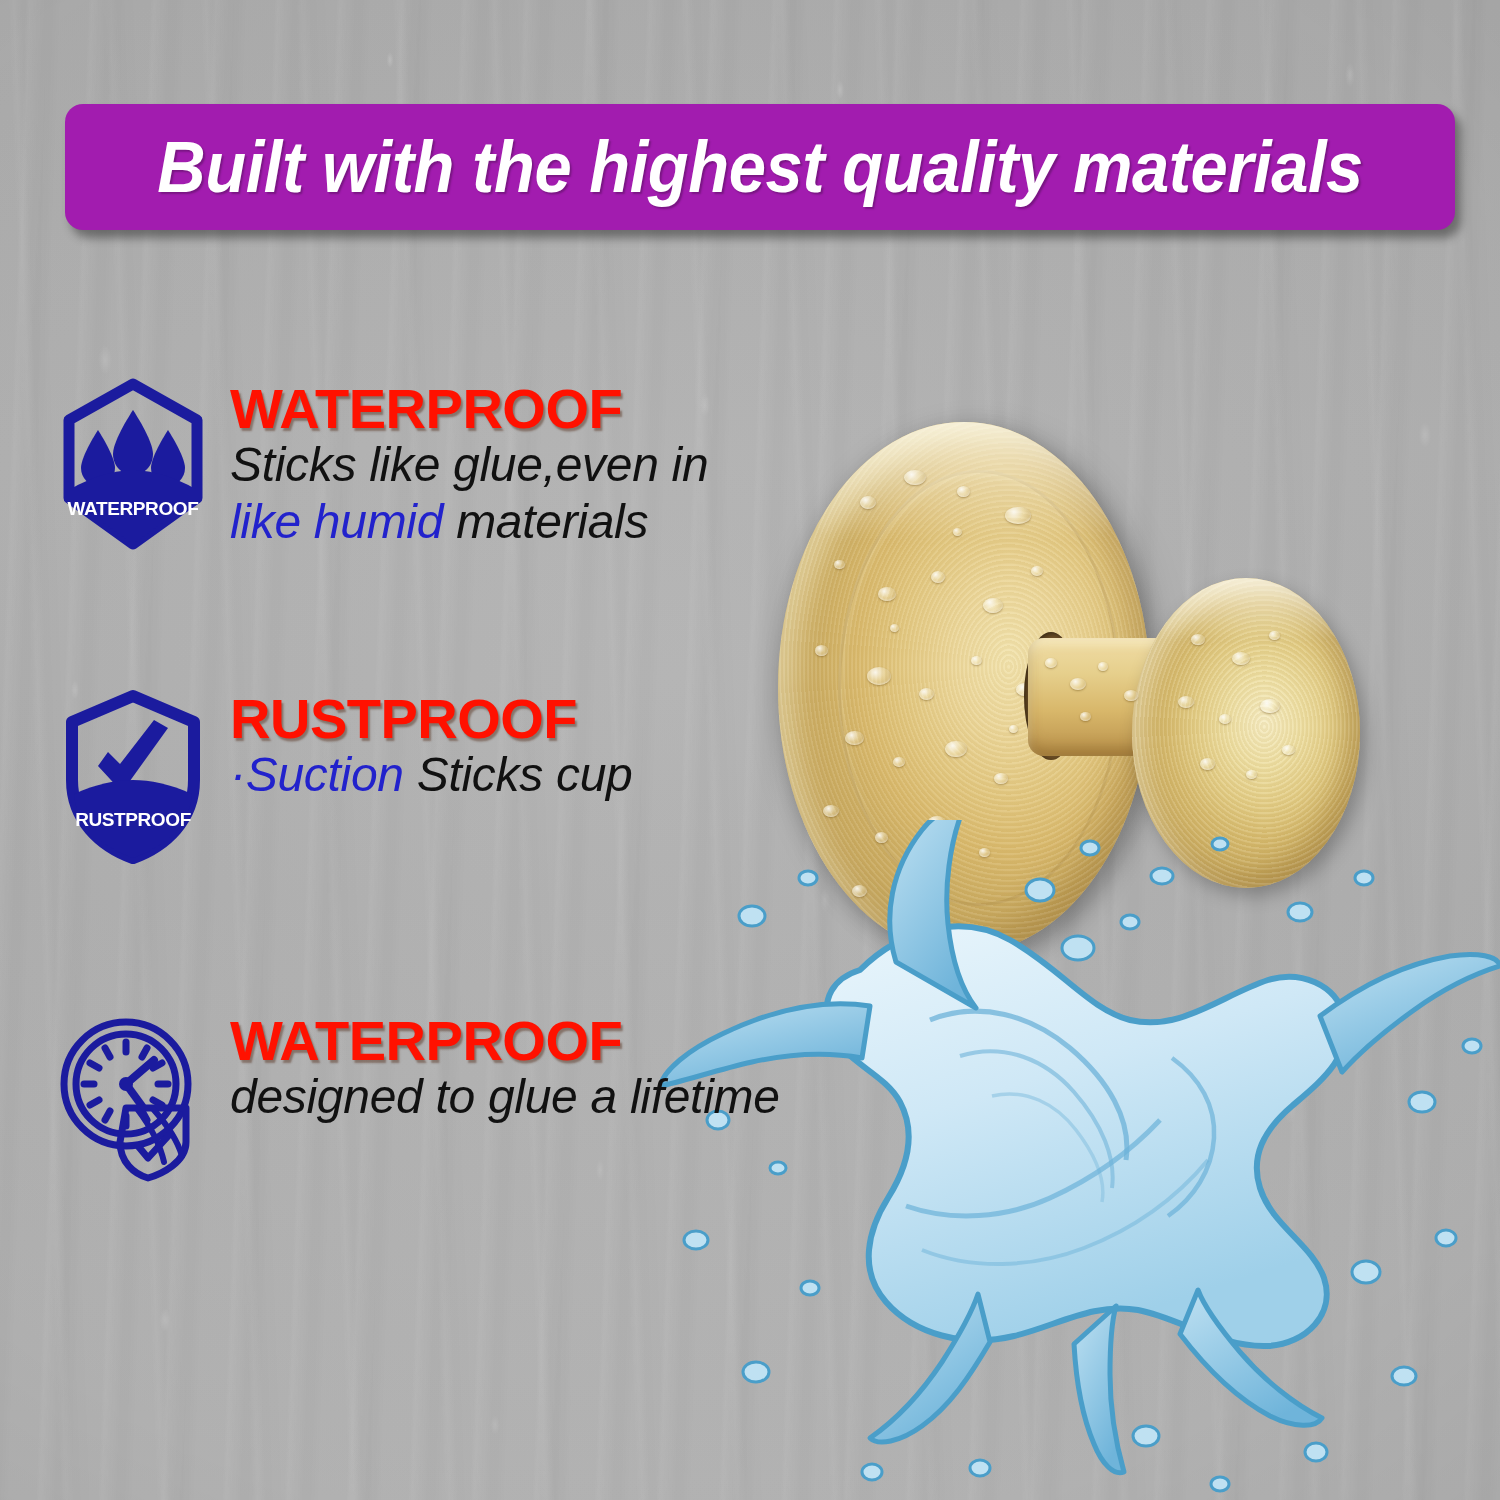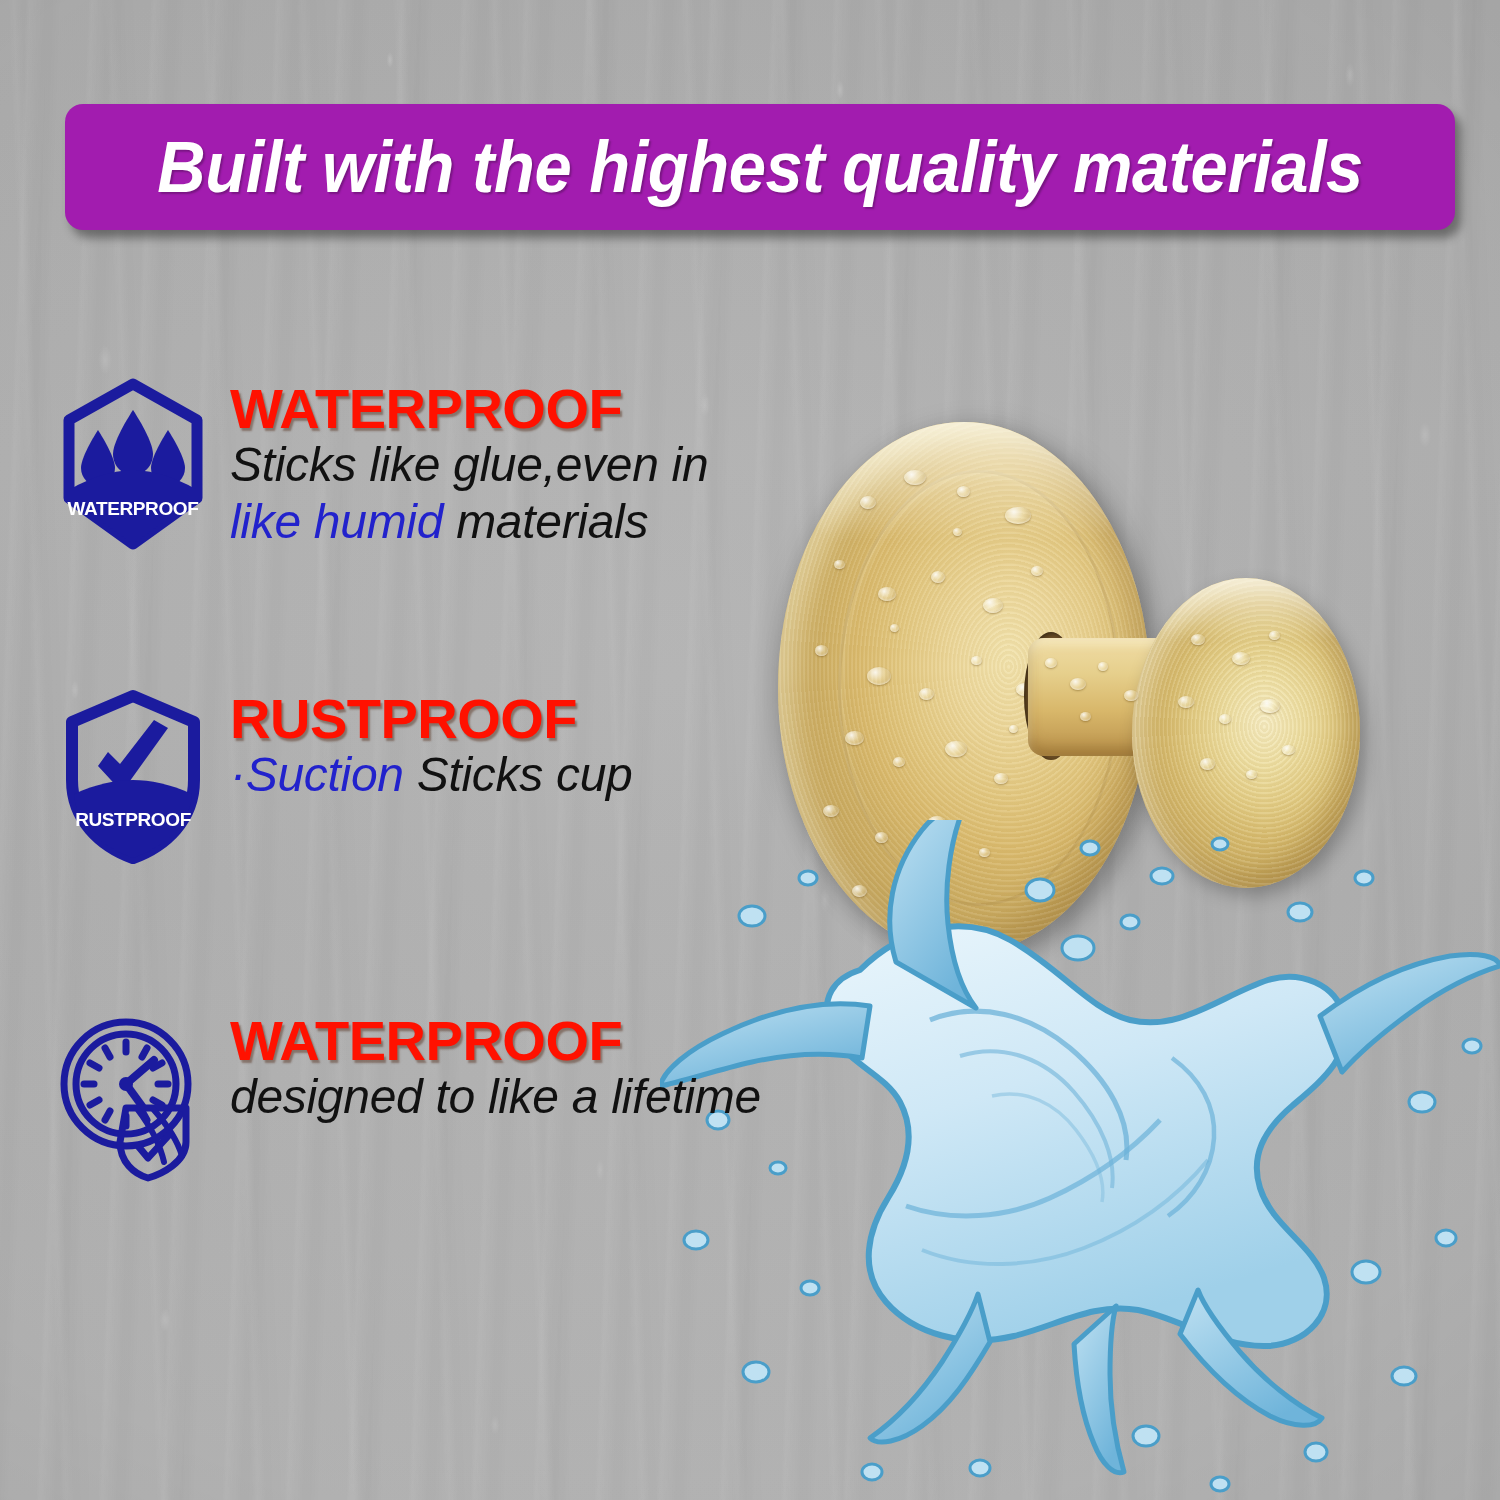--- a/index.html
+++ b/index.html
@@ -525,18 +525,18 @@
         <g fill="none" stroke="#1b1b9e" stroke-width="6" stroke-linecap="round">
           <path d="M80 100 C92 116 102 134 106 152"></path>
           <path d="M96 100 C110 116 120 132 124 146"></path>
         </g>
         <path d="M80 136 L90 148 L112 124" fill="none" stroke="#1b1b9e" stroke-width="7" stroke-linecap="round" stroke-linejoin="round"></path>
       </svg>
     </div>
     <div class="feature-body">
       <div class="feat-title">WATERPROOF</div>
       <div class="feat-line">
-        <span>designed to like a lifetime</span>
+        <span>designed to glue a lifetime</span>
       </div>
     </div>
   </div>
 
 </div>
 
 </body></html>

